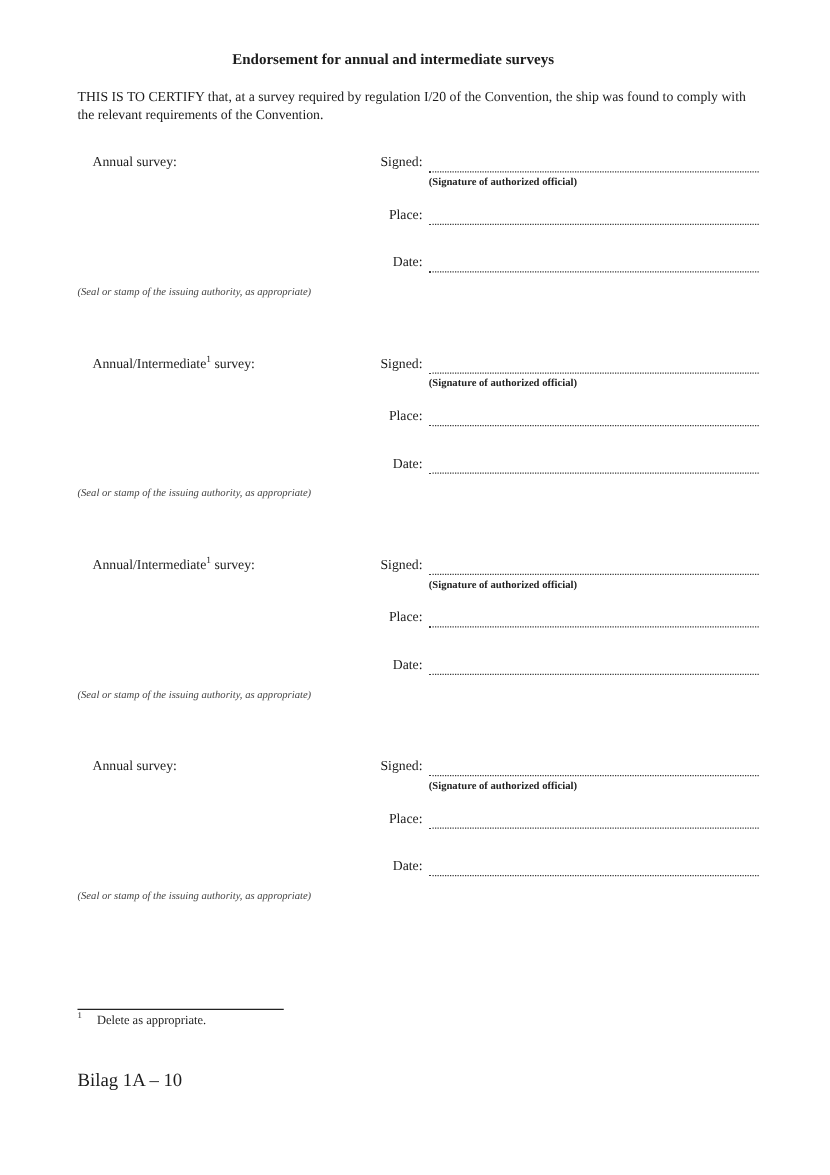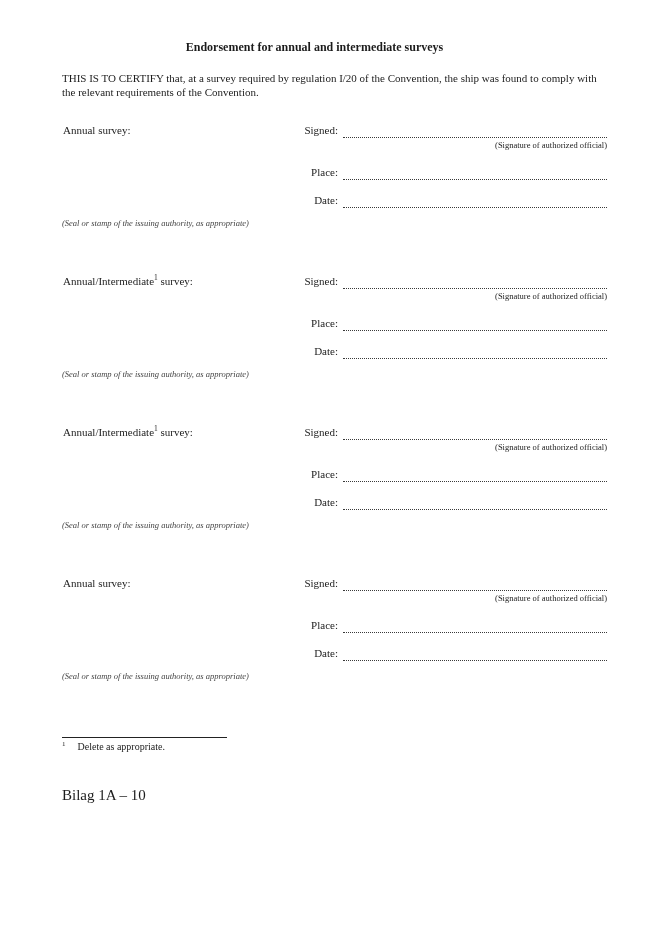--- a/index.html
+++ b/index.html
@@ -33,21 +33,21 @@
   .survey-block {
     position: relative;
     margin-top: 24px;
     margin-bottom: 45px;
     width: 545px;
   }
   .survey-block.first { margin-top: 24px; }
   .survey-block:not(.first) { margin-top: 0; }
   .block-label {
     position: absolute;
-    left: 1px;
+    left: 12px;
     top: 0;
     font-size: 11px;
     line-height: 15px;
     white-space: nowrap;
   }
   .block-label sup {
     font-size: 7.5px;
     line-height: 0;
     vertical-align: super;
   }
@@ -67,39 +67,40 @@
   }
   .dotted-line {
     flex: 1;
     margin-left: 5px;
     height: 13px;
     border-bottom: 1px dotted #3a3a3a;
   }
   .sig-caption {
     margin-left: 281px;
     width: 264px;
-    text-align: right;
+    text-align: left;
     font-size: 8.5px;
     line-height: 10px;
     margin-top: 2px;
     color: #222;
+    font-weight: bold;
   }
   .row-place { margin-top: 15px; }
-  .row-date { margin-top: 13px; }
+  .row-date { margin-top: 23px; }
   .seal-caption {
     width: 545px;
     text-align: left;
     font-style: italic;
     font-size: 8.5px;
     line-height: 11px;
     margin-top: 10px;
     color: #444;
   }
   .footnote {
-    margin-top: 55px;
+    margin-top: 85px;
   }
   .footnote-rule {
     width: 165px;
     height: 0;
     border-top: 1px solid #222;
   }
   .footnote-text {
     margin-top: 3px;
     font-size: 10px;
     line-height: 12px;

